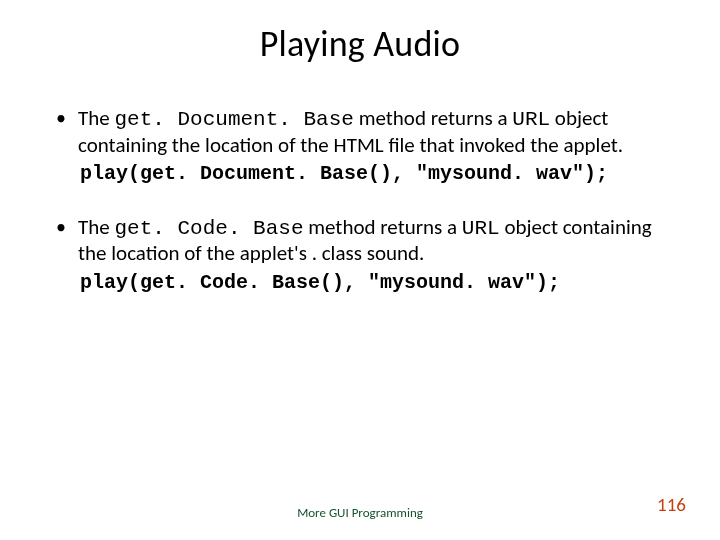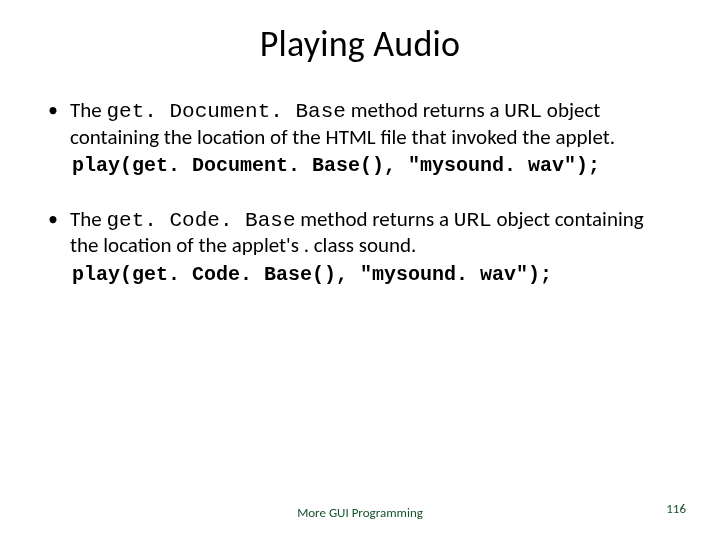--- a/index.html
+++ b/index.html
@@ -26,21 +26,21 @@
     padding-bottom: 10px;
     letter-spacing: 0.2px;
   }
   .body {
     padding: 22px 48px 0 48px;
     font-size: 21px;
     line-height: 1.22;
   }
   ul.top {
     list-style: none;
-    margin: 0;
+    margin: 8px;
     padding: 0;
   }
   ul.top > li {
     position: relative;
     padding-left: 22px;
     margin-bottom: 28px;
   }
   ul.top > li::before {
     content: "•";
     position: absolute;
@@ -65,22 +65,22 @@
     bottom: 20px;
     width: 100%;
     text-align: center;
     font-size: 13px;
     color: #14532d;
   }
   .footer-right {
     position: absolute;
     bottom: 24px;
     right: 34px;
-    font-size: 13px;
-    color: #14532d;
+    font-size: 19px;
+    color: #c2410c;
   }
 </style>
 </head>
 <body>
 
 <div class="slide">
 
   <div class="title">Playing Audio</div>
 
   <div class="body">

